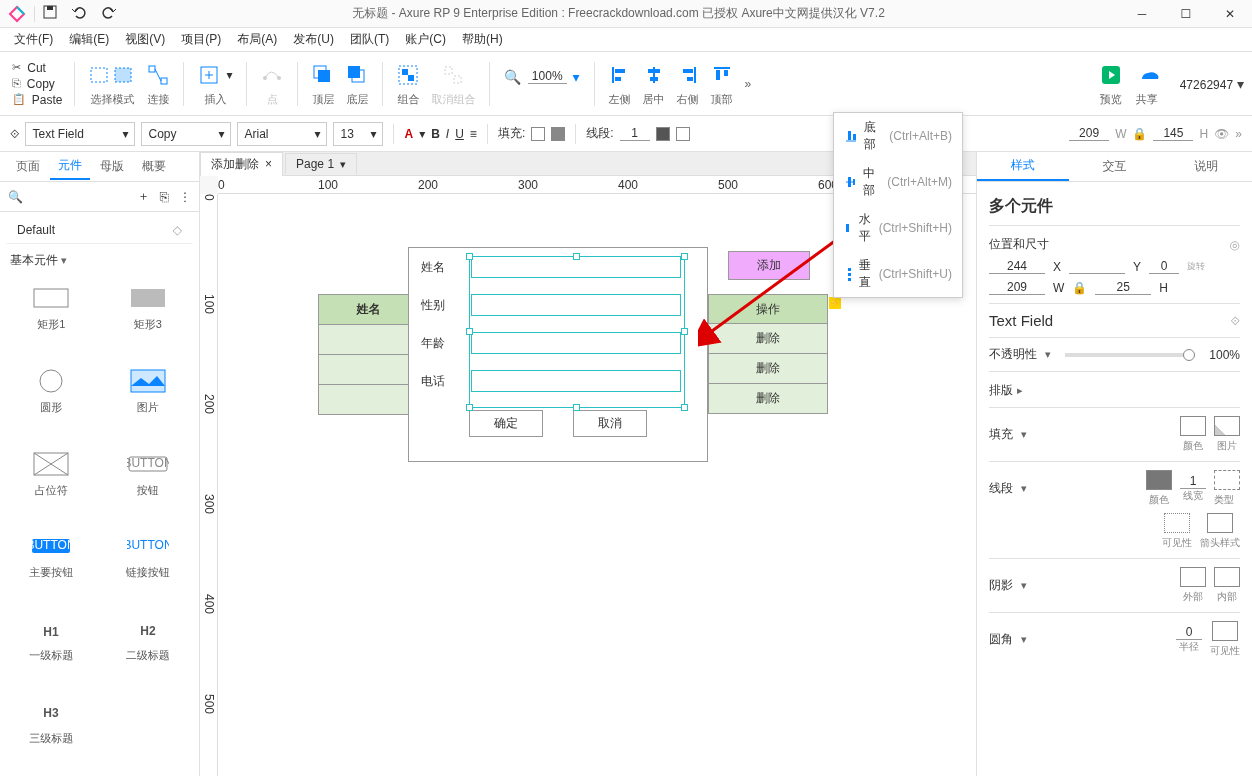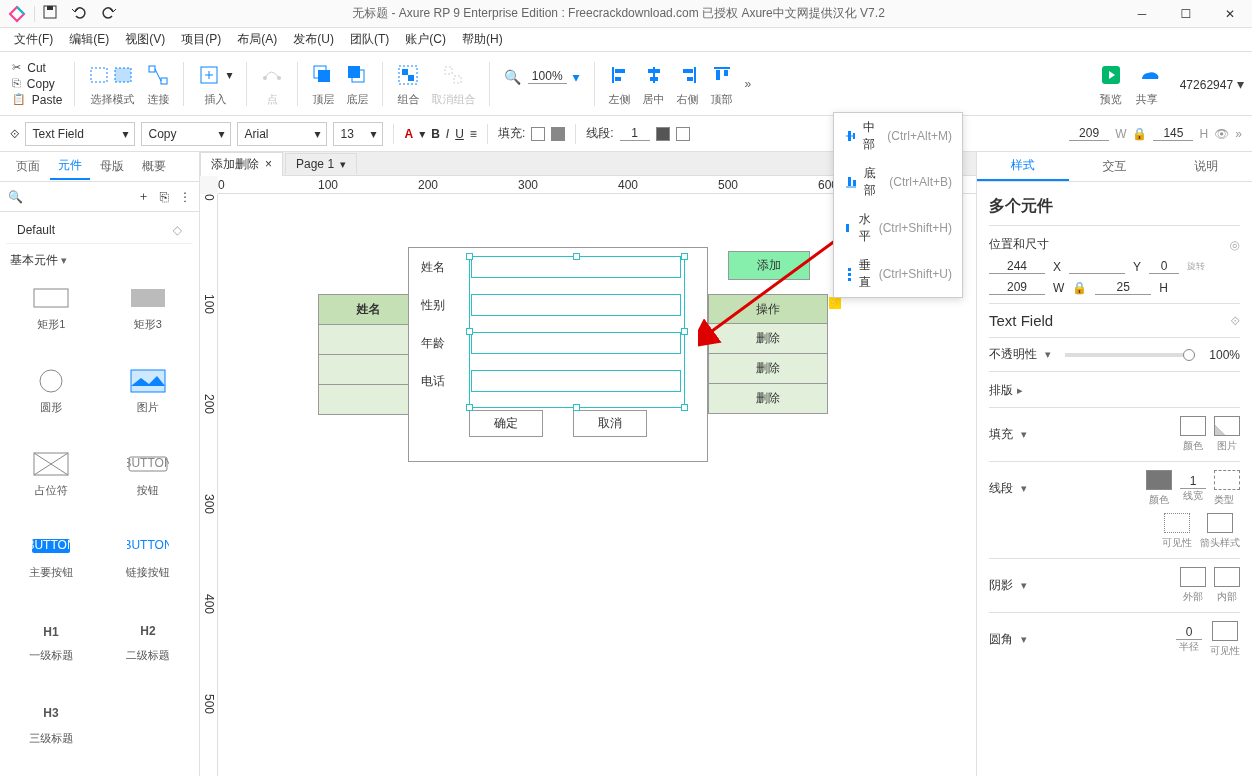--- a/index.html
+++ b/index.html
@@ -57,21 +57,21 @@
 .tbl th,.tbl td{border:1px solid #999;width:100px;height:30px;text-align:center;font-size:12px}
 .tbl th{background:#c5e0b4}
 .tbl td{background:#e2efda}
 .form-panel{position:absolute;left:190px;top:53px;width:300px;height:215px;background:#fff;border:1px solid #999;z-index:5}
 .form-row{display:flex;align-items:center;padding:8px 12px;gap:10px}
 .form-row .lbl{width:40px}
 .tf{border:1px solid #2bc1c4;height:22px;width:210px;background:#fff}
 .sel-handles{position:absolute;border:1px solid #2bc1c4}
 .handle{position:absolute;width:7px;height:7px;background:#fff;border:1px solid #2bc1c4}
 .btn{border:1px solid #999;padding:4px 24px;cursor:pointer;background:#fff}
-.add-btn{position:absolute;left:510px;top:57px;border:1px solid #999;padding:5px 28px;background:#86efac;cursor:pointer}
+.add-btn{position:absolute;left:510px;top:57px;border:1px solid #999;padding:5px 28px;background:#f0abfc;cursor:pointer}
 .op-col{position:absolute;left:490px;top:100px}
 .op-col .hdr{border:1px solid #999;width:120px;height:30px;background:#c5e0b4;display:flex;align-items:center;justify-content:center;position:relative}
 .op-col .cell{border:1px solid #999;border-top:none;width:120px;height:30px;background:#e2efda;display:flex;align-items:center;justify-content:center;color:#333;cursor:pointer}
 .bolt{position:absolute;right:-14px;top:2px;width:12px;height:12px;background:#ffd400;font-size:9px;display:flex;align-items:center;justify-content:center}
 .dropdown{position:absolute;left:833px;top:112px;width:130px;background:#fff;border:1px solid #ccc;box-shadow:0 2px 8px rgba(0,0,0,.15);z-index:100}
 .dropdown .item{display:flex;align-items:center;gap:8px;padding:6px 10px;cursor:pointer;font-size:11px}
 .arrow-annot{position:absolute;z-index:50;pointer-events:none}
 .small-sq{width:14px;height:14px;border:1px solid #888;display:inline-block}
 .icon-sq{width:26px;height:20px;border:1px solid #888;display:inline-block}
 </style>
@@ -525,35 +525,35 @@
           </marker>
         </defs>
       <line x1="160" y1="10" x2="10" y2="120" stroke="#d00" stroke-width="3" marker-end="url(#ah)"></line>
     </svg>
   </div>
 </div>
 
 <div class="dropdown">
   <div class="item">
       <svg width="16" height="16">
+        <line x1="2" y1="13" x2="14" y2="13" stroke="#0a84ff"></line>
+        <rect x="4" y="3" width="3" height="9" fill="#0a84ff"></rect>
+        <rect x="9" y="6" width="3" height="6" fill="#0a84ff"></rect>
+      </svg>
+      <span>底部</span> 
+      <span style="color:#999">(Ctrl+Alt+B)</span>
+    </div>
+  <div class="item">
+      <svg width="16" height="16">
         <line x1="2" y1="8" x2="14" y2="8" stroke="#0a84ff"></line>
         <rect x="4" y="3" width="3" height="10" fill="#0a84ff"></rect>
         <rect x="9" y="5" width="3" height="6" fill="#0a84ff"></rect>
       </svg>
       <span>中部</span> 
       <span style="color:#999">(Ctrl+Alt+M)</span>
-    </div>
-  <div class="item">
-      <svg width="16" height="16">
-        <line x1="2" y1="13" x2="14" y2="13" stroke="#0a84ff"></line>
-        <rect x="4" y="3" width="3" height="9" fill="#0a84ff"></rect>
-        <rect x="9" y="6" width="3" height="6" fill="#0a84ff"></rect>
-      </svg>
-      <span>底部</span> 
-      <span style="color:#999">(Ctrl+Alt+B)</span>
     </div>
   <div class="item">
       <svg width="16" height="16">
         <rect x="2" y="4" width="3" height="8" fill="#0a84ff"></rect>
         <rect x="7" y="4" width="3" height="8" fill="#0a84ff"></rect>
         <rect x="12" y="4" width="3" height="8" fill="#0a84ff"></rect>
       </svg>
       <span>水平</span> 
       <span style="color:#999">(Ctrl+Shift+H)</span>
     </div>

